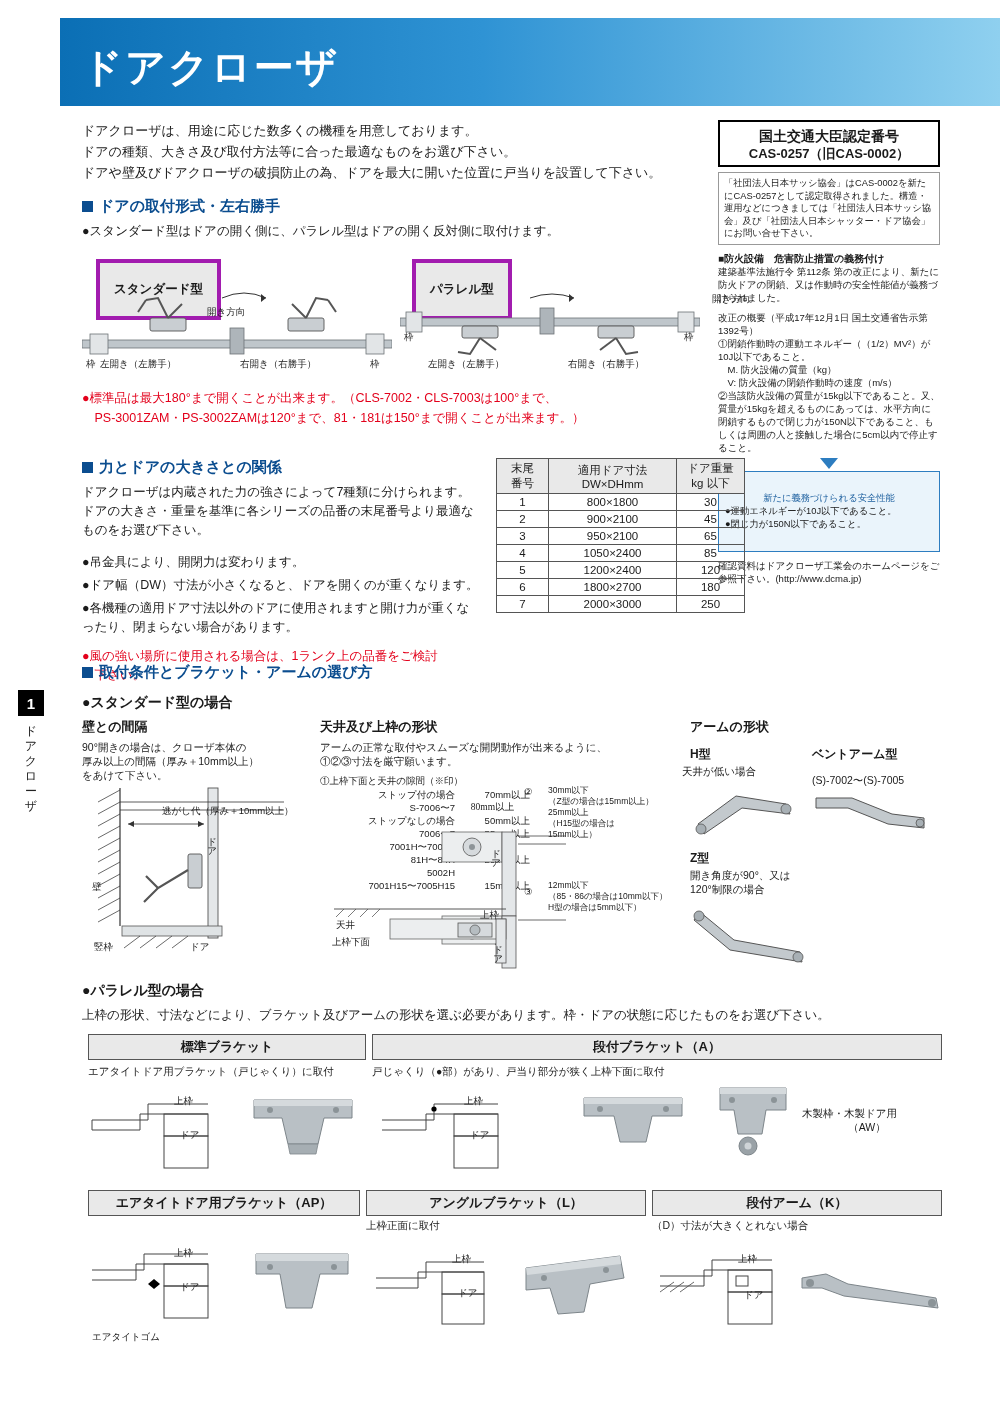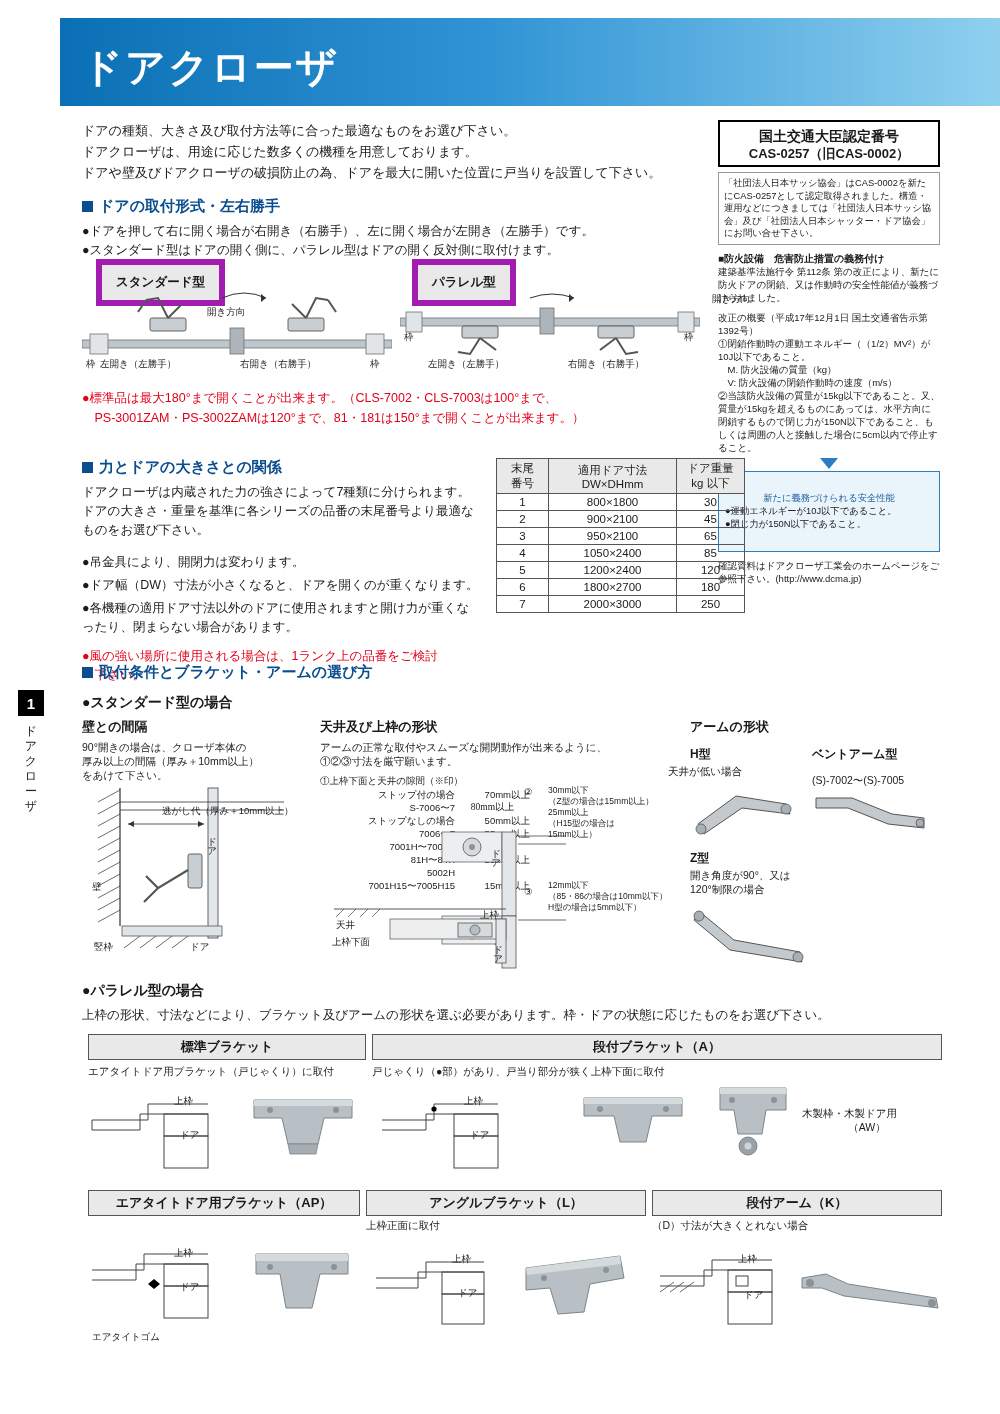--- a/index.html
+++ b/index.html
@@ -47,22 +47,22 @@
   .cert-title .sub { font-size:13px; font-weight:bold; }
   .cert-note { border:1px solid #999; font-size:9.3px; line-height:12.6px; padding:4px 5px; margin-top:5px; }
   .cert-sec { margin-top:7px; font-size:9.5px; line-height:13px; }
   .cert-sec b { font-size:10px; }
   .arrowbox { text-align:center; margin-top:4px; }
   .arrowdown { width:0;height:0;border-left:9px solid transparent;border-right:9px solid transparent;border-top:11px solid #2d7dc0; margin:2px auto;}
   .cert-blue { border:1px solid #2d7dc0; background:#eaf4fb; font-size:9.3px; line-height:13px; padding:20px 6px; }
   .cert-blue .hd { text-align:center; color:#1b5e9e; }
   
   .plabel {
-    display:inline-block; border:6px solid #a21caf; background:#e9e9e9;
-    font-size:12.5px; font-weight:bold; padding:9px 14px;
+    display:inline-block; border:4px solid #a21caf; background:#e9e9e9;
+    font-size:12.5px; font-weight:bold; padding:18px 14px;
   }
   
   .dgm { position:absolute; }
   .tiny { font-size:9.5px; line-height:13px; }
   .tiny2 { font-size:10.5px; line-height:14px; }
   
   table.spec { border-collapse:collapse; font-size:11.5px; }
   table.spec th, table.spec td { border:1px solid #555; text-align:center; padding:2px 4px; }
   table.spec th { background:#e9e9e9; font-weight:normal; }
   
@@ -75,22 +75,22 @@
 </head>
 <body>
 
 <div class="hdr"></div>
 <div class="hdr-title">ドアクローザ</div>
 
 <div class="sidetab">1</div>
 <div class="sidetab-label">ドアクローザ</div>
 
 <div class="lead">
+  <div>ドアクローザは、用途に応じた数多くの機種を用意しております。</div>
   <div>ドアの種類、大きさ及び取付方法等に合った最適なものをお選び下さい。</div>
-  <div>ドアクローザは、用途に応じた数多くの機種を用意しております。</div>
   <div>ドアや壁及びドアクローザの破損防止の為、ドアを最大に開いた位置に戸当りを設置して下さい。</div>
 </div>
 
 <div class="cert">
   <div class="cert-title">
     <div>国土交通大臣認定番号</div>
     <div class="sub">CAS-0257（旧CAS-0002）</div>
   </div>
   <div class="cert-note">「社団法人日本サッシ協会」はCAS-0002を新たにCAS-0257として認定取得されました。構造・運用などにつきましては「社団法人日本サッシ協会」及び「社団法人日本シャッター・ドア協会」にお問い合せ下さい。</div>
   <div class="cert-sec">
@@ -114,21 +114,20 @@
   </div>
   <div class="cert-sec">確認資料はドアクローザ工業会のホームページをご参照下さい。(http://www.dcma.jp)</div>
 </div>
 
 <div class="dgm" style="left:82px; top:197px; width:620px;">
   <div class="sec-h">
     <span class="mk"></span>
     <span>ドアの取付形式・左右勝手</span>
   </div>
   <div class="bl" style="margin-top:6px;">
-    <div>●ドアを押して右に開く場合が右開き（右勝手）、左に開く場合が左開き（左勝手）です。</div>
     <div>●スタンダード型はドアの開く側に、パラレル型はドアの開く反対側に取付けます。</div>
   </div>
 </div>
 
 <div class="dgm" style="left:96px; top:259px;">
   <span class="plabel">スタンダード型</span>
 </div>
 <div class="dgm" style="left:412px; top:259px;">
   <span class="plabel">パラレル型</span>
 </div>
@@ -425,21 +424,21 @@
 </div>
 <div class="dgm tiny" style="left:336px; top:918px;">天井</div>
 <div class="dgm tiny" style="left:332px; top:935px;">上枠下面</div>
 <div class="dgm tiny" style="left:480px; top:908px;">上枠</div>
 <div class="dgm tiny" style="left:492px; top:938px; writing-mode:vertical-rl;">ドア</div>
 
 <div class="dgm" style="left:690px; top:718px; width:260px;">
   <div style="font-size:13px; font-weight:bold;">アームの形状</div>
 </div>
 <div class="dgm" style="left:690px; top:746px; font-size:12px; font-weight:bold;">H型</div>
-<div class="dgm tiny2" style="left:668px; top:764px;">天井が低い場合</div>
+<div class="dgm tiny2" style="left:682px; top:764px;">天井が低い場合</div>
 <div class="dgm" style="left:812px; top:746px; font-size:12px; font-weight:bold;">ベントアーム型</div>
 <div class="dgm tiny2" style="left:812px; top:773px;">(S)-7002〜(S)-7005</div>
 <div class="dgm" style="left:690px; top:784px;">
   <svg width="110" height="60" viewBox="0 0 110 60">
     <path d="M8 40 L46 12 L96 20 L100 30 L52 24 L14 50 Z" fill="#c3c9cd" stroke="#555" stroke-width="1"></path>
     <circle cx="96" cy="25" r="5" fill="#a8b0b5" stroke="#555" stroke-width="0.8"></circle>
     <circle cx="11" cy="45" r="5" fill="#a8b0b5" stroke="#555" stroke-width="0.8"></circle>
   </svg>
 </div>
 <div class="dgm" style="left:812px; top:784px;">

